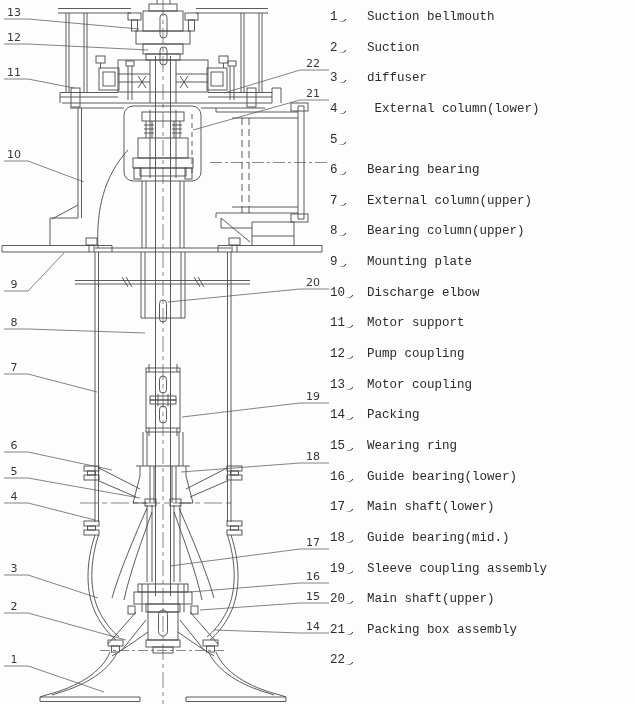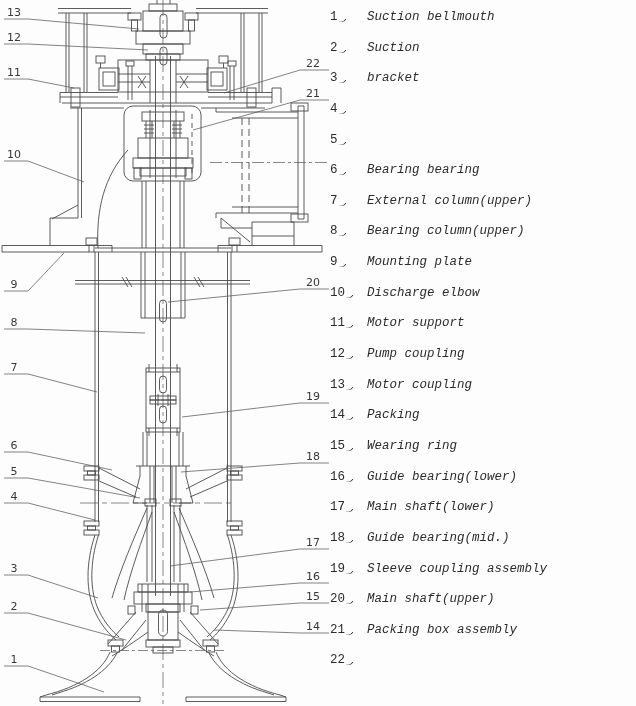--- a/index.html
+++ b/index.html
@@ -20,21 +20,21 @@
   }
   .part-row{position:relative;height:30.65px;line-height:17px;}
   .part-num{display:inline-block;margin-left:2px;letter-spacing:0;}
   .enum-mark{
     display:inline-block;width:6px;height:6px;margin-left:1px;
     border-right:1.7px solid #2b2b2b;
     border-bottom-right-radius:7px;
     transform:rotate(32deg) translateY(1px);
     vertical-align:-2px;
   }
-  .part-label{position:absolute;left:39px;top:0;white-space:pre;font-style:italic;}
+  .part-label{position:absolute;left:39px;top:0;white-space:pre;}
   
   .ln{stroke:#4a4a4a;stroke-width:0.9;fill:none;}
   .thin{stroke:#555;stroke-width:0.7;fill:none;}
   .leader{stroke:#5a5a5a;stroke-width:0.75;fill:none;}
   .callout{font-family:"DejaVu Sans",sans-serif;font-size:11px;fill:#383838;}
 </style>
 </head>
 <body>
 
 <div id="stage">
@@ -273,22 +273,22 @@
       <text class="callout" x="313" y="580">16</text>
       <text class="callout" x="313" y="600">15</text>
       <text class="callout" x="313" y="630">14</text>
     </g>
   </svg>
   </div>
 
   <div id="parts-list">
     <div class="part-row"><span class="part-num">1</span><span class="enum-mark"></span><span class="part-label">Suction bellmouth</span></div>
     <div class="part-row"><span class="part-num">2</span><span class="enum-mark"></span><span class="part-label">Suction</span></div>
-    <div class="part-row"><span class="part-num">3</span><span class="enum-mark"></span><span class="part-label">bracket</span></div>
-    <div class="part-row"><span class="part-num">4</span><span class="enum-mark"></span></div>
+    <div class="part-row"><span class="part-num">3</span><span class="enum-mark"></span><span class="part-label">diffuser</span></div>
+    <div class="part-row"><span class="part-num">4</span><span class="enum-mark"></span><span class="part-label"> External column(lower)</span></div>
     <div class="part-row"><span class="part-num">5</span><span class="enum-mark"></span></div>
     <div class="part-row"><span class="part-num">6</span><span class="enum-mark"></span><span class="part-label">Bearing bearing</span></div>
     <div class="part-row"><span class="part-num">7</span><span class="enum-mark"></span><span class="part-label">External column(upper)</span></div>
     <div class="part-row"><span class="part-num">8</span><span class="enum-mark"></span><span class="part-label">Bearing column(upper)</span></div>
     <div class="part-row"><span class="part-num">9</span><span class="enum-mark"></span><span class="part-label">Mounting plate</span></div>
     <div class="part-row"><span class="part-num">10</span><span class="enum-mark"></span><span class="part-label">Discharge elbow</span></div>
     <div class="part-row"><span class="part-num">11</span><span class="enum-mark"></span><span class="part-label">Motor support</span></div>
     <div class="part-row"><span class="part-num">12</span><span class="enum-mark"></span><span class="part-label">Pump coupling</span></div>
     <div class="part-row"><span class="part-num">13</span><span class="enum-mark"></span><span class="part-label">Motor coupling</span></div>
     <div class="part-row"><span class="part-num">14</span><span class="enum-mark"></span><span class="part-label">Packing</span></div>

